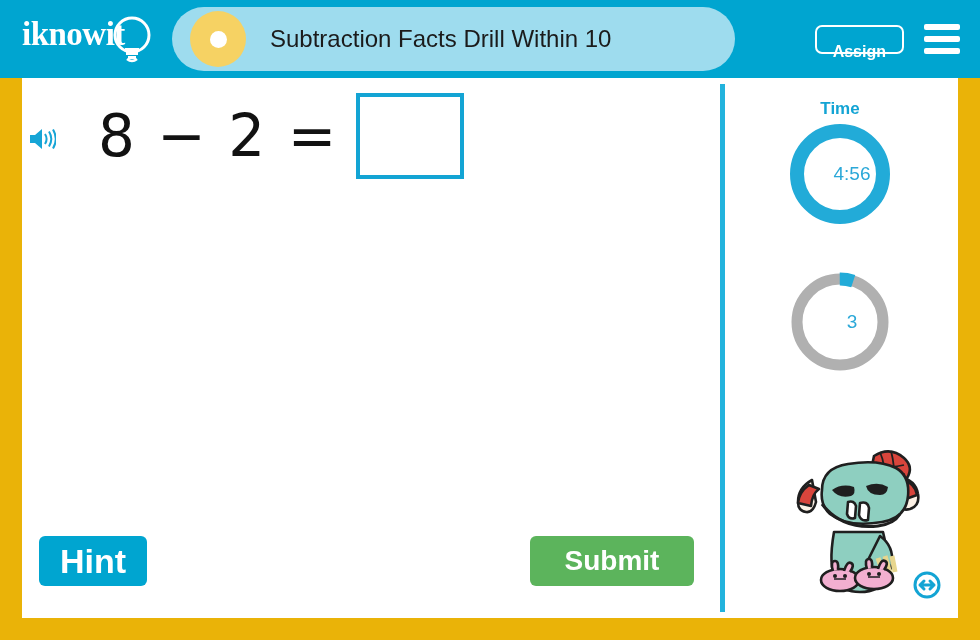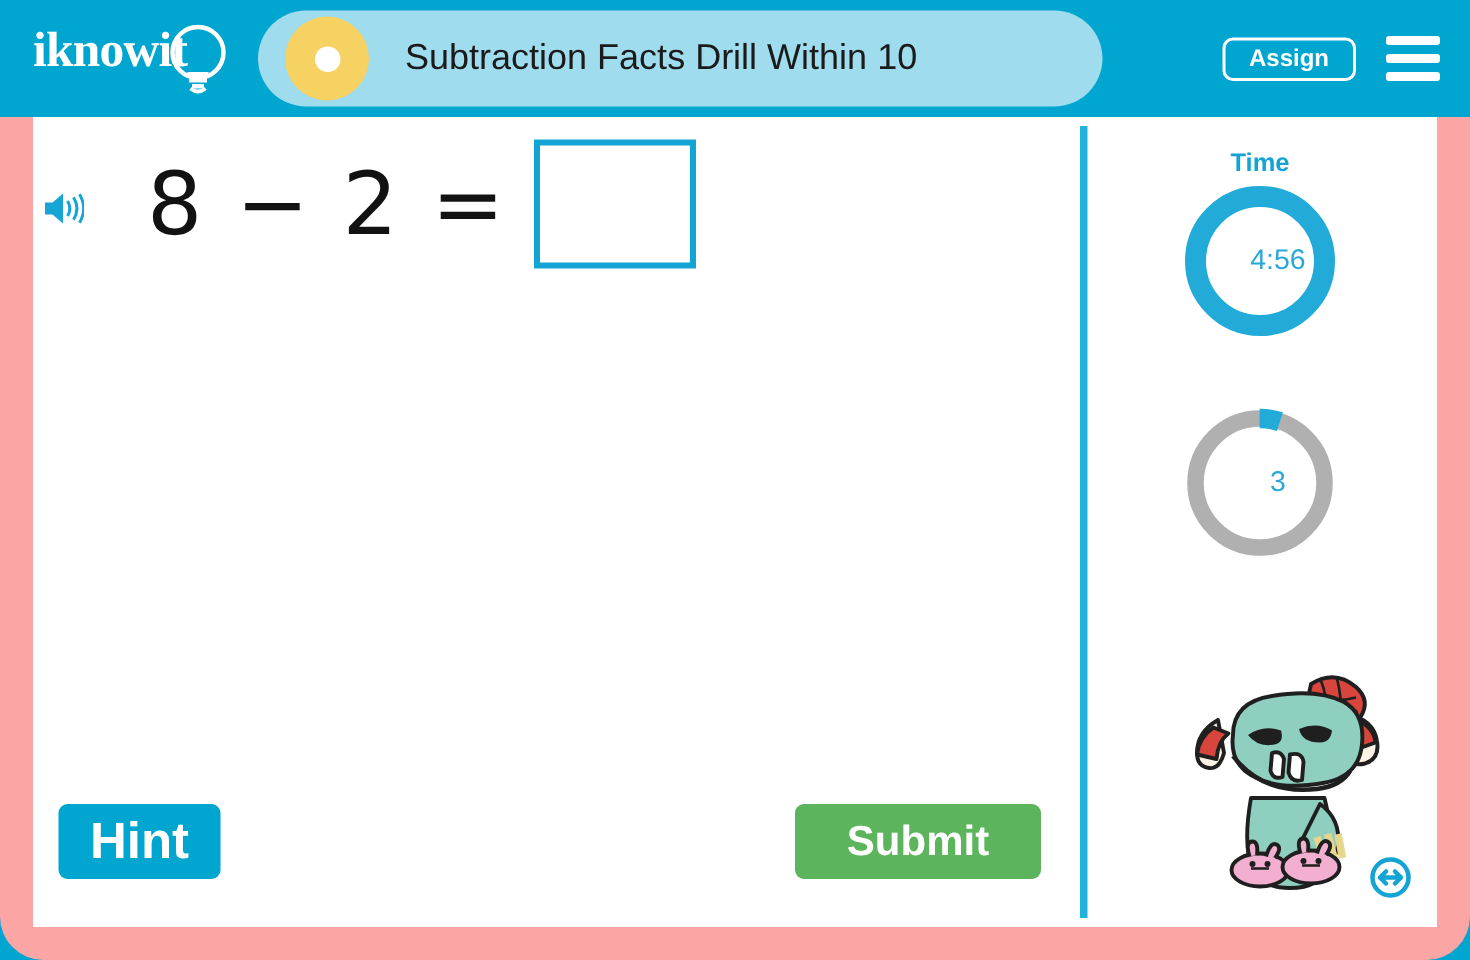--- a/index.html
+++ b/index.html
@@ -7,22 +7,21 @@
     width: 980px; height: 640px;
     overflow: hidden;
     font-family: "Liberation Sans", sans-serif;
   }
   body { background: #00a5d0; }
 
   
   #app {
     position: relative;
     width: 980px; height: 640px;
-    background: #fca5a5;
-    border-radius: 29px;
+    background: #eab308;
   }
 
   
   #header {
     position: absolute;
     left: 0; top: 0;
     width: 980px; height: 78px;
     background: #00a5d0;
     overflow: hidden;
   }
@@ -81,21 +80,21 @@
     font-size: 24px;
     color: #1b1b1b;
     white-space: nowrap;
   }
 
   
   #assign-btn {
     position: absolute;
     right: 76px; top: 25px;
     height: 29px;
-    padding: 0 16px;
+    padding: 12px 16px;
     border: 2px solid #ffffff;
     border-radius: 7px;
     background: transparent;
     color: #ffffff;
     font-size: 16px;
     font-weight: bold;
     line-height: 25px;
     cursor: pointer;
     font-family: "Liberation Sans", sans-serif;
   }

